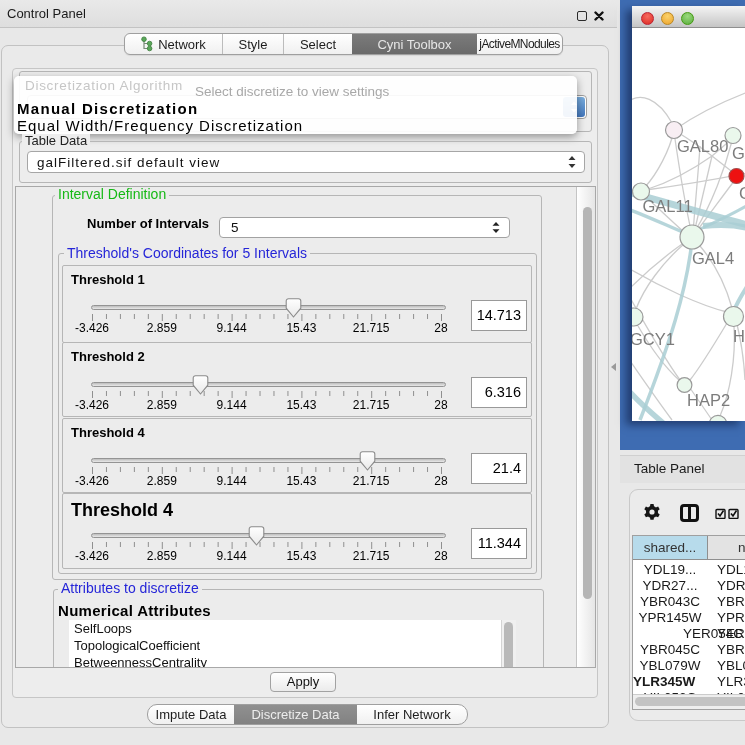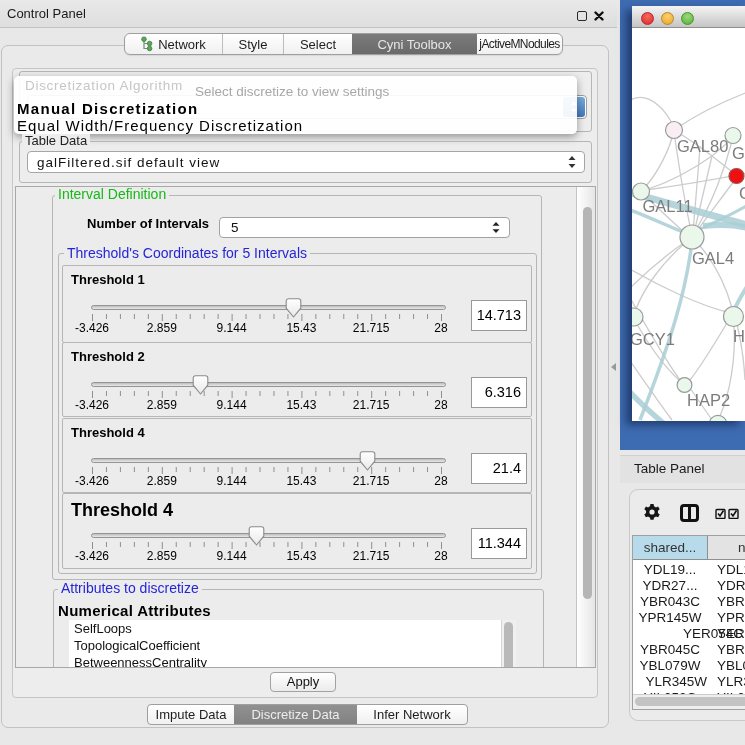--- a/index.html
+++ b/index.html
@@ -283,21 +283,21 @@
     </div>
   </div>
 
   <div class="abs" style="left:560px;top:0;width:19px;height:480px;background:linear-gradient(to right,#ffffff,#e4e4e4);border-left:1px solid #c4c4c4;">
     <div style="position:absolute;left:6px;top:20px;width:9px;height:392px;background:#b5b5b5;border-radius:4.5px;"></div>
   </div>
 </div>
 
 <div class="abs" style="left:270px;top:672px;width:64px;height:18px;border:1px solid #a2a2a2;border-radius:4px;background:linear-gradient(#ffffff,#ebebeb);text-align:center;line-height:18px;font-size:13px;color:#111;">Apply</div>
 
-<div class="abs" style="left:147px;top:704px;height:19px;display:flex;border:1px solid #9f9f9f;border-radius:4px;overflow:hidden;background:linear-gradient(#ffffff,#f0f0f0);font-size:13px;color:#1d1d1d;">
+<div class="abs" style="left:147px;top:704px;height:19px;display:flex;border:1px solid #9f9f9f;border-radius:10px;overflow:hidden;background:linear-gradient(#ffffff,#f0f0f0);font-size:13px;color:#1d1d1d;">
   <div style="width:86px;display:flex;align-items:center;justify-content:center;">Impute Data</div>
   <div style="width:123px;display:flex;align-items:center;justify-content:center;background:linear-gradient(#909090,#828282);color:#ededed;">Discretize Data</div>
   <div style="width:110px;display:flex;align-items:center;justify-content:center;">Infer Network</div>
 </div>
 
 <div class="abs" style="left:611px;top:363px;width:0;height:0;border-top:4px solid transparent;border-bottom:4px solid transparent;border-right:5px solid #9a9a9a;"></div>
 
 <div class="abs" style="left:620px;top:0;width:125px;height:450px;background:#3e6cb2;"></div>
 <div class="abs" style="left:632px;top:6px;width:113px;height:415px;box-shadow:-6px 4px 8px rgba(5,15,50,0.5);">
   <div style="position:absolute;left:0;top:0;width:113px;height:21px;background:linear-gradient(#f4f4f4,#c5c5c5);border-bottom:1px solid #8f8f8f;">
@@ -403,20 +403,20 @@
 <div style="position:absolute;left:0;top:58px;width:74px;text-align:center;font-size:13.5px;color:#1a1a1a;">YBR043C</div>
 <div style="position:absolute;left:84px;top:58px;font-size:13.5px;color:#1a1a1a;white-space:nowrap;">YBR0</div>
 <div style="position:absolute;left:0;top:74px;width:74px;text-align:center;font-size:13.5px;color:#1a1a1a;">YPR145W</div>
 <div style="position:absolute;left:84px;top:74px;font-size:13.5px;color:#1a1a1a;white-space:nowrap;">YPR1</div>
 <div style="position:absolute;left:0;top:90px;width:74px;text-align:center;font-size:13.5px;color:#1a1a1a;padding-left:43px;">YER054C</div>
 <div style="position:absolute;left:84px;top:90px;font-size:13.5px;color:#1a1a1a;white-space:nowrap;">YER0</div>
 <div style="position:absolute;left:0;top:106px;width:74px;text-align:center;font-size:13.5px;color:#1a1a1a;">YBR045C</div>
 <div style="position:absolute;left:84px;top:106px;font-size:13.5px;color:#1a1a1a;white-space:nowrap;">YBR0</div>
 <div style="position:absolute;left:0;top:122px;width:74px;text-align:center;font-size:13.5px;color:#1a1a1a;">YBL079W</div>
 <div style="position:absolute;left:84px;top:122px;font-size:13.5px;color:#1a1a1a;white-space:nowrap;">YBL0</div>
-<div style="position:absolute;left:0;top:138px;width:74px;text-align:right;font-size:13.5px;color:#1a1a1a;">YLR345W</div>
+<div style="position:absolute;left:0;top:138px;width:74px;text-align:left;font-size:13.5px;color:#1a1a1a;font-weight:bold;">YLR345W</div>
 <div style="position:absolute;left:84px;top:138px;font-size:13.5px;color:#1a1a1a;white-space:nowrap;">YLR3</div>
 <div style="position:absolute;left:0;top:154px;width:74px;text-align:center;font-size:13.5px;color:#1a1a1a;">YIL052C</div>
 <div style="position:absolute;left:84px;top:154px;font-size:13.5px;color:#1a1a1a;white-space:nowrap;">YIL0</div>
   <div style="position:absolute;left:0;top:158px;width:113px;height:15px;background:#eeeeee;border-top:1px solid #cccccc;">
     <div style="position:absolute;left:2px;top:2px;width:115px;height:9px;background:#c3c3c3;border-radius:4.5px;"></div>
   </div>
 </div>
 
 </body></html>

